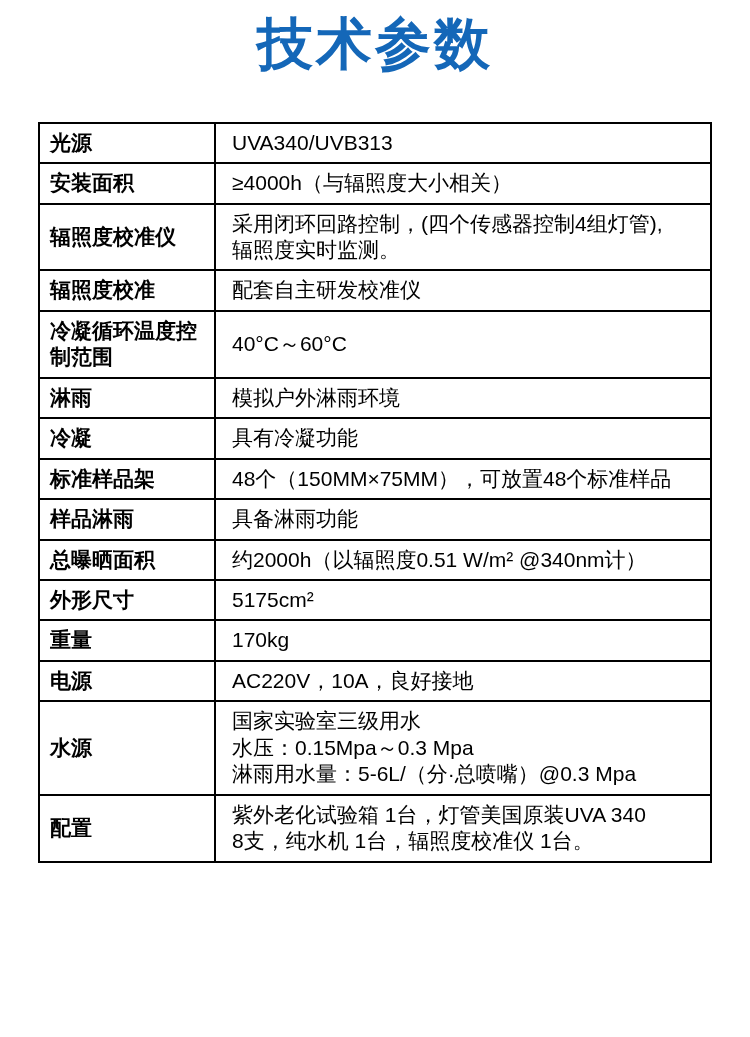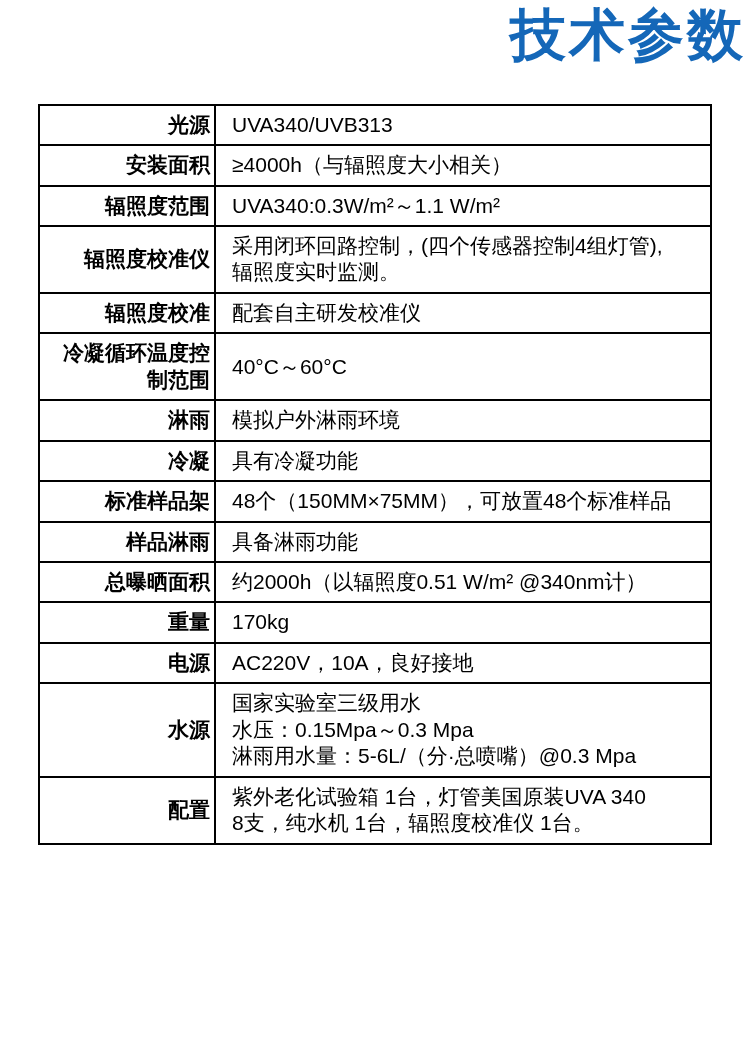--- a/index.html
+++ b/index.html
@@ -9,23 +9,23 @@
     font-family: "Liberation Sans", "DejaVu Sans", sans-serif;
   }
   .page {
     width: 750px;
     height: 1037px;
     background: #ffffff;
     box-sizing: border-box;
     overflow: hidden;
   }
   .title {
-    margin: 4px;
+    margin: 13px;
     padding-bottom: 34px;
-    text-align: right;
+    text-align: center;
     font-size: 56px;
     font-weight: 900;
     letter-spacing: 3px;
     line-height: 1.1;
   }
   table.spec-table {
     border-collapse: collapse;
     margin: 0 auto;
     width: 674px;
     table-layout: fixed;
@@ -34,21 +34,21 @@
   .spec-table td {
     border: 2px solid #000000;
     font-size: 21px;
     line-height: 1.26;
     color: #000000;
     vertical-align: middle;
     box-sizing: border-box;
   }
   .spec-table th {
     width: 176px;
-    text-align: right;
+    text-align: left;
     font-weight: 600;
     padding: 6px 4px 6px 10px;
   }
   .spec-table td {
     font-weight: 500;
     padding: 6px 12px 6px 16px;
     white-space: pre-line;
     margin-top: 8px;
   }
 </style>
@@ -63,24 +63,20 @@
     <tr>
       <th class="label">光源</th>
       <td class="value">UVA340/UVB313</td>
     </tr>
 
     <tr>
       <th class="label">安装面积</th>
       <td class="value">≥4000h（与辐照度大小相关）</td>
     </tr>
 
-    <tr>
-      <th class="label">辐照度范围</th>
-      <td class="value">UVA340:0.3W/m²～1.1 W/m²</td>
-    </tr>
 
     <tr>
       <th class="label">辐照度校准仪</th>
       <td class="value">采用闭环回路控制，(四个传感器控制4组灯管),
 辐照度实时监测。</td>
     </tr>
 
     <tr>
       <th class="label">辐照度校准</th>
       <td class="value">配套自主研发校准仪</td>
@@ -110,20 +106,24 @@
     <tr>
       <th class="label">样品淋雨</th>
       <td class="value">具备淋雨功能</td>
     </tr>
 
     <tr>
       <th class="label">总曝晒面积</th>
       <td class="value">约2000h（以辐照度0.51 W/m² @340nm计）</td>
     </tr>
 
+    <tr>
+      <th class="label">外形尺寸</th>
+      <td class="value">5175cm²</td>
+    </tr>
 
 
     <tr>
       <th class="label">重量</th>
       <td class="value">170kg</td>
     </tr>
 
     <tr>
       <th class="label">电源</th>
       <td class="value">AC220V，10A，良好接地</td>

